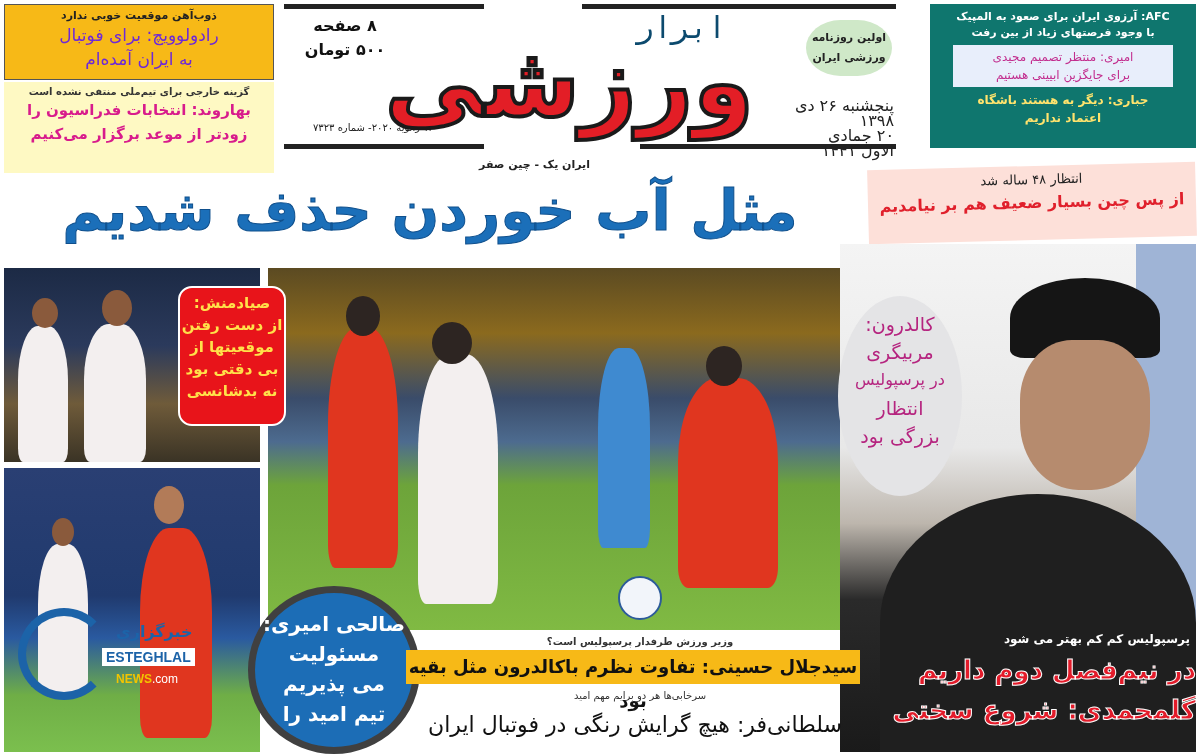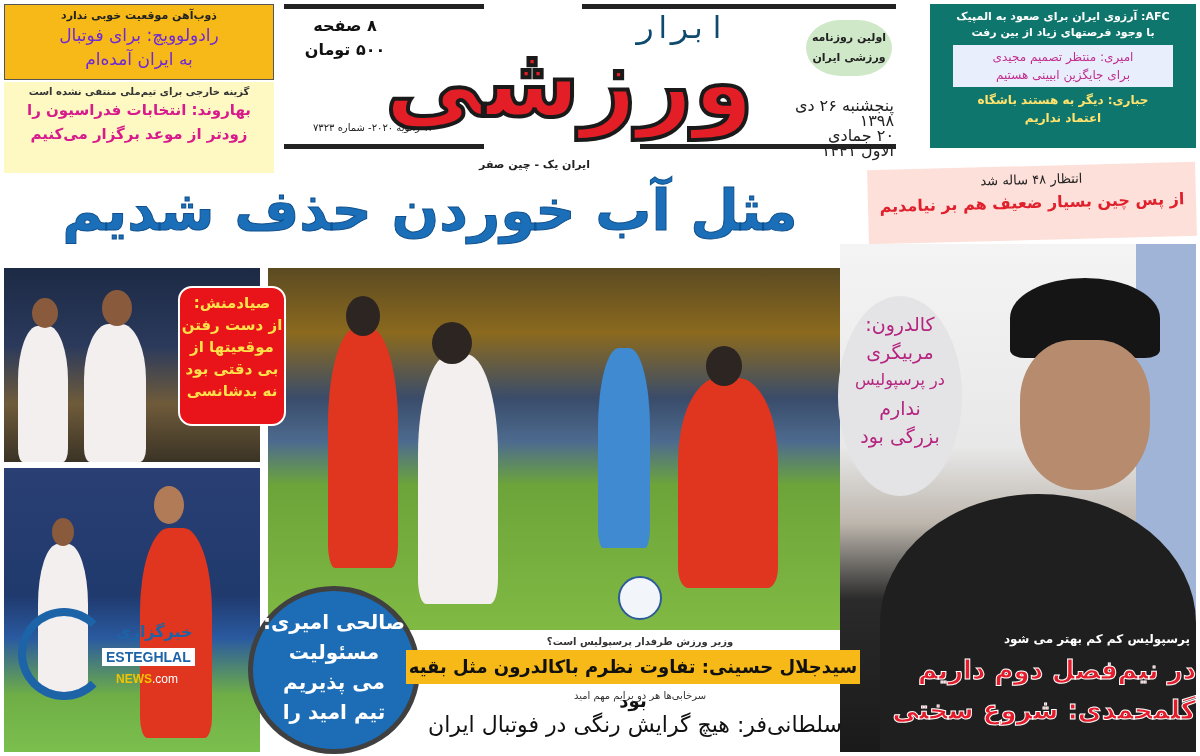--- a/index.html
+++ b/index.html
@@ -113,21 +113,21 @@
     background: #e8141a; border: 2px solid #fff; border-radius: 14px;
     font-size: 15px; font-weight: bold; color: #ffe14a; line-height: 22px; padding-top: 4px;
   }
   #callout-gray {
     left: 838px; top: 296px; width: 124px; height: 200px;
     background: #e4e4e6; border-radius: 50%;
     font-size: 19px; color: #b5247f; line-height: 28px; padding-top: 14px;
   }
   #callout-blue {
     left: 248px; top: 586px; width: 172px; height: 168px;
-    background: #1c6db6; border: 5px solid #404040; border-radius: 50%;
+    background: #1c6db6; border: 7px solid #404040; border-radius: 50%;
     font-size: 20px; font-weight: bold; color: #ffffff; line-height: 30px; padding-top: 16px;
   }
 
   
   #kicker-vazir { left: 420px; top: 636px; width: 440px; font-size: 10px; font-weight: bold; color: #333; text-align: center; }
   #band-yellow {
     left: 406px; top: 650px; width: 454px; height: 34px;
     background: #f7b917;
     font-size: 18px; font-weight: bold; color: #111; line-height: 34px; text-align: center;
   }
@@ -258,21 +258,21 @@
   <div>از دست رفتن</div>
   <div>موقعیتها از</div>
   <div>بی دقتی بود</div>
   <div>نه بدشانسی</div>
 </div>
 
 <div id="callout-gray" class="abs center">
   <div>کالدرون:</div>
   <div>مربیگری</div>
   <div style="font-size:16px;">در پرسپولیس</div>
-  <div>ندارم</div>
+  <div>انتظار</div>
   <div>بزرگی بود</div>
 </div>
 
 <div id="callout-blue" class="abs center">
   <div>صالحی امیری:</div>
   <div>مسئولیت</div>
   <div>می پذیریم</div>
   <div>تیم امید را</div>
 </div>
 

